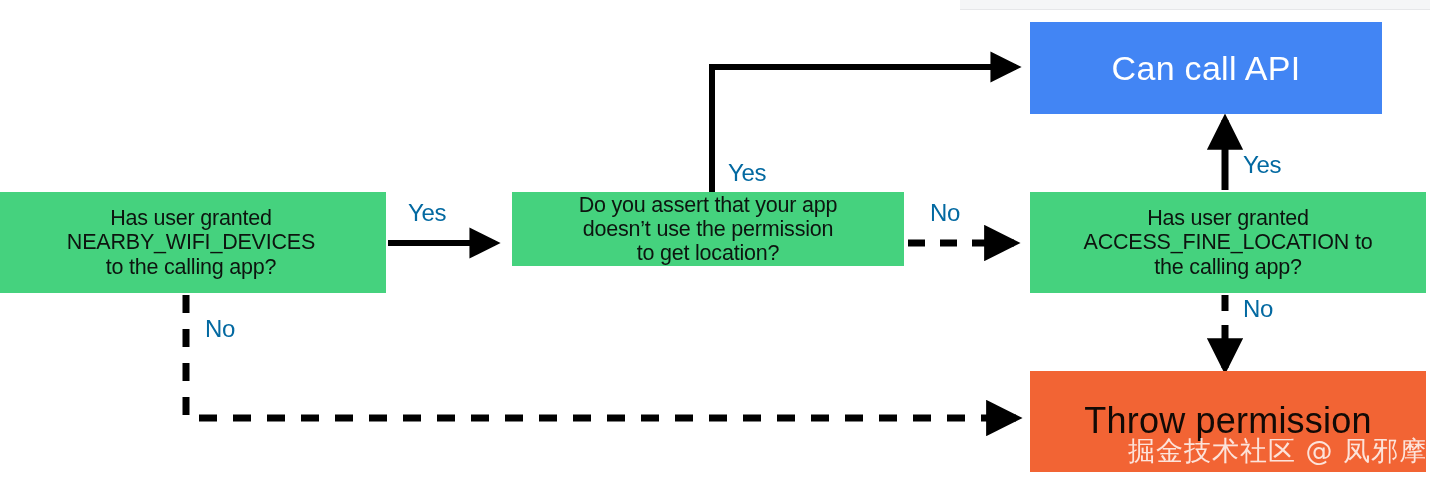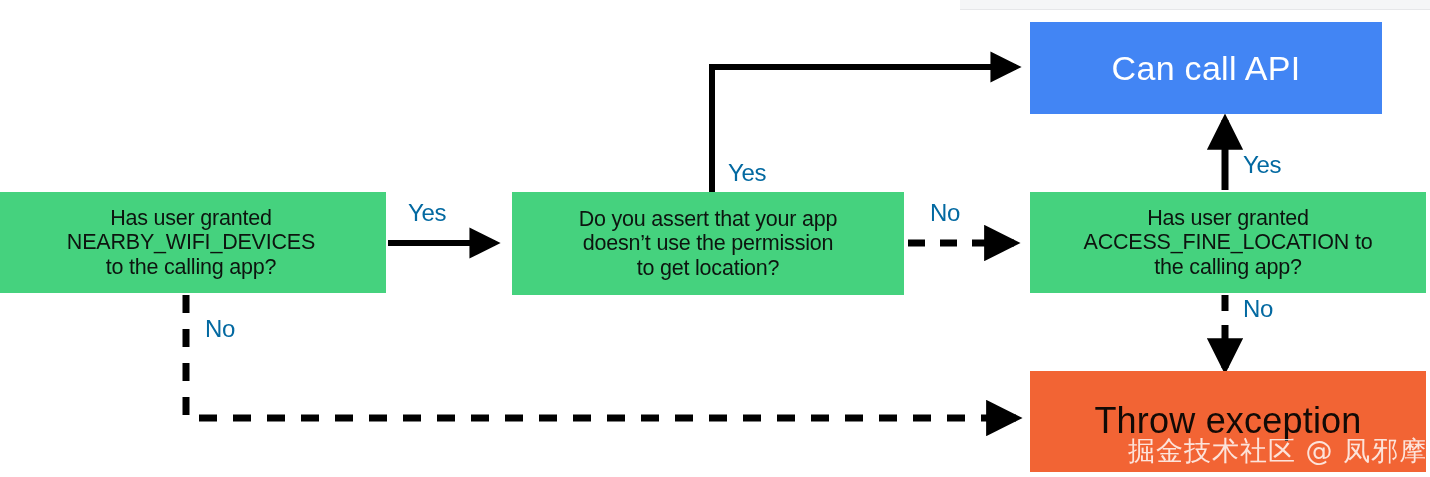--- a/index.html
+++ b/index.html
@@ -60,21 +60,21 @@
     font-size: 34px;
     letter-spacing: 0.3px;
   }
   .node-orange {
     background: #f26434;
     color: #120a06;
     font-size: 36px;
     letter-spacing: 0.2px;
   }
   #node-q1 { left: -4px;   top: 192px; width: 390px;  height: 101px; }
-  #node-q2 { left: 512px;  top: 192px; width: 392px;  height: 103px; }
+  #node-q2 { left: 512px;  top: 192px; width: 392px;  height: 74px; }
   #node-q3 { left: 1030px; top: 192px; width: 396px;  height: 101px; }
   #node-success { left: 1030px; top: 22px;  width: 352px; height: 92px; }
   #node-error   { left: 1030px; top: 371px; width: 396px; height: 101px; }
   .edge-label {
     position: absolute;
     font-size: 24px;
     color: #0369a1;
     letter-spacing: -0.3px;
     white-space: nowrap;
   }
@@ -151,21 +151,21 @@
     <span class="node-text">Has user granted
 ACCESS_FINE_LOCATION to
 the calling app?</span>
   </div>
 
   <div class="node node-blue" id="node-success">
     <span class="node-text">Can call API</span>
   </div>
 
   <div class="node node-orange" id="node-error">
-    <span class="node-text">Throw exception</span>
+    <span class="node-text">Throw permission</span>
   </div>
 
   <span class="edge-label" id="lbl-yes-1">Yes</span>
   <span class="edge-label" id="lbl-no-1">No</span>
   <span class="edge-label" id="lbl-yes-2">Yes</span>
   <span class="edge-label" id="lbl-no-2">No</span>
   <span class="edge-label" id="lbl-yes-3">Yes</span>
   <span class="edge-label" id="lbl-no-3">No</span>
 
   <div class="watermark">掘金技术社区 @ 凤邪摩羯</div>

